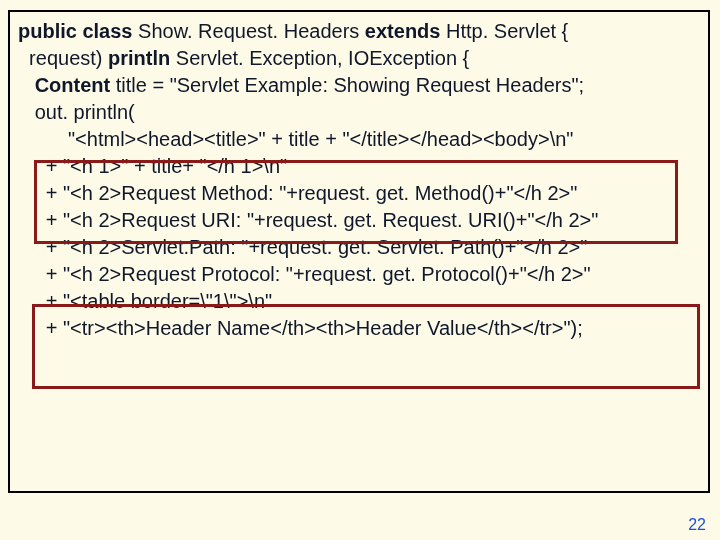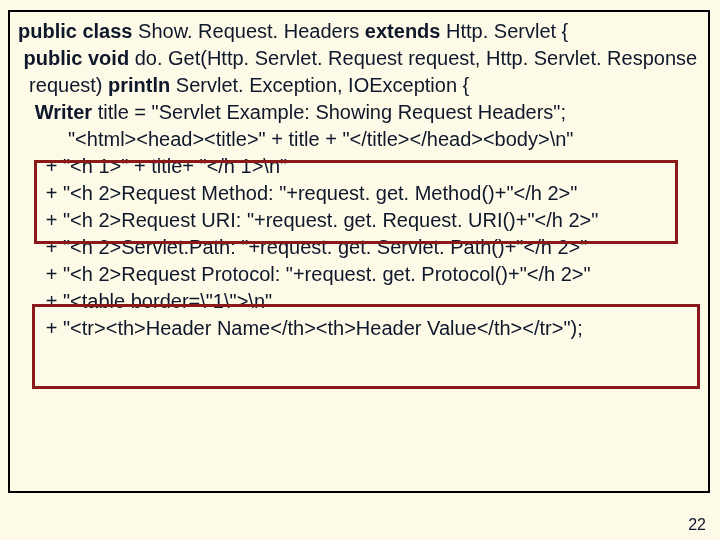--- a/index.html
+++ b/index.html
@@ -48,32 +48,32 @@
     height: 85px;
     border: 3px solid #8a1a1a;
     box-sizing: border-box;
     pointer-events: none;
   }
   .page-num {
     position: absolute;
     right: 14px;
     bottom: 6px;
     font-size: 16px;
-    color: #0f172a;
+    color: #1d4ed8;
   }
 </style>
 </head>
 <body>
 
 <div class="code-box">
   <div class="ln"><span class="kw">public class </span><span>Show. Request. Headers </span><span class="kw">extends </span><span>Http. Servlet {</span></div>
-  <div class="ln"><span class="kw"> public void </span><span>do. Get(Http. Servlet. Request request, Http. Servlet. Response</span></div>
   <div class="ln"><span>  request) </span><span class="kw">println </span><span>Servlet. Exception, IOException {</span></div>
   <div class="ln"></div>
-  <div class="ln"><span class="kw">   Writer </span><span>title = "Servlet Example: Showing Request Headers";</span></div>
+  <div class="ln"><span class="kw">   Content </span><span>title = "Servlet Example: Showing Request Headers";</span></div>
+  <div class="ln">   out. println(</div>
   <div class="ln">         "&lt;html&gt;&lt;head&gt;&lt;title&gt;" + title + "&lt;/title&gt;&lt;/head&gt;&lt;body&gt;\n"</div>
   <div class="ln">     + "&lt;h 1&gt;" + title+ "&lt;/h 1&gt;\n"</div>
   <div class="ln">     + "&lt;h 2&gt;Request Method: "+request. get. Method()+"&lt;/h 2&gt;"</div>
   <div class="ln">     + "&lt;h 2&gt;Request URI: "+request. get. Request. URI()+"&lt;/h 2&gt;"</div>
   <div class="ln">     + "&lt;h 2&gt;Servlet.Path: "+request. get. Servlet. Path()+"&lt;/h 2&gt;"</div>
   <div class="ln">     + "&lt;h 2&gt;Request Protocol: "+request. get. Protocol()+"&lt;/h 2&gt;"</div>
   <div class="ln">     + "&lt;table border=\"1\"&gt;\n"</div>
   <div class="ln">     + "&lt;tr&gt;&lt;th&gt;Header Name&lt;/th&gt;&lt;th&gt;Header Value&lt;/th&gt;&lt;/tr&gt;");</div>
 
   <div class="hlbox1"></div>

